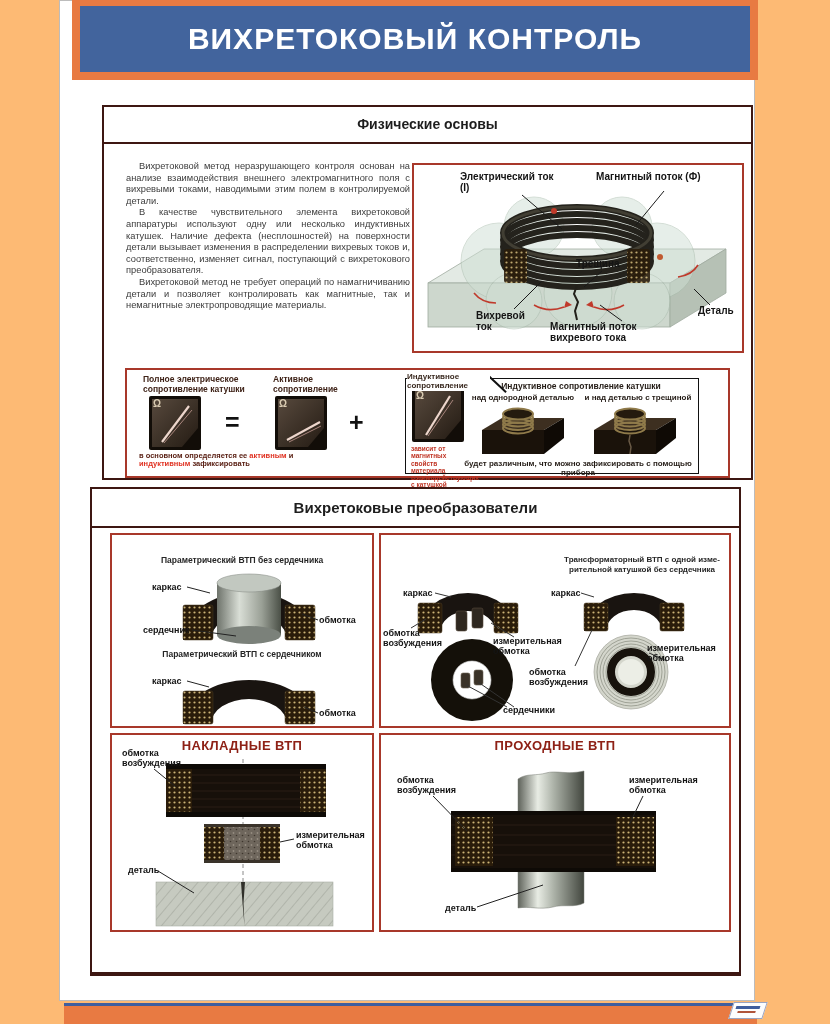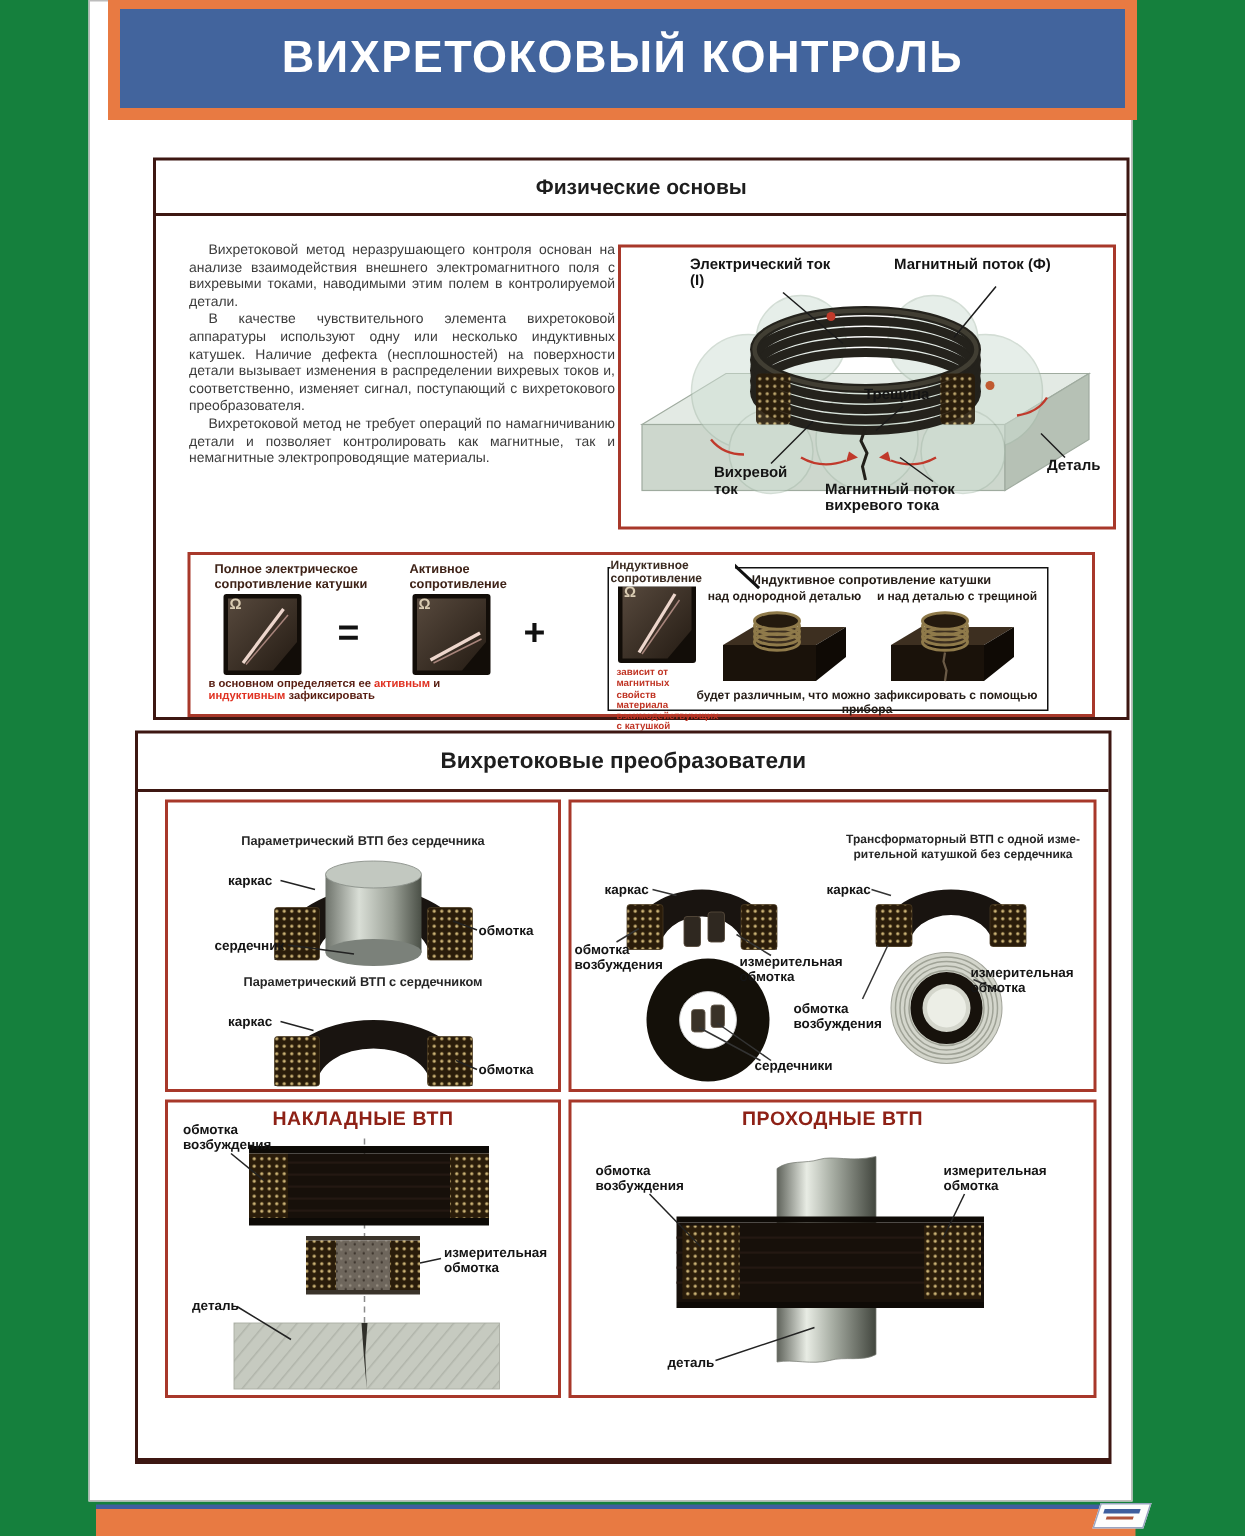--- a/index.html
+++ b/index.html
@@ -1,16 +1,16 @@
 <!DOCTYPE html>
 <html><head>
 <meta charset="utf-8">
 <style>
   html,body{margin:0;padding:0;background:#ffffff;}
-  .page{position:relative;width:830px;height:1024px;background:#15803d;overflow:hidden;
+  .page{position:relative;width:830px;height:1024px;background:#fdba74;overflow:hidden;
         font-family:"Liberation Sans", sans-serif;}
   
   .panel{position:absolute;left:59px;top:0;width:696px;height:1001px;background:#fff;
          border:1px solid #bcbcbc;box-sizing:border-box;}
   
   .header{position:absolute;left:72px;top:0;width:686px;height:80px;background:#e87a42;
           box-sizing:border-box;padding:6px 8px 8px 8px;}
   .header-inner{width:100%;height:100%;background:#42649d;display:flex;align-items:center;
           justify-content:center;}
   .header-title{color:#fff;font-size:30px;font-weight:bold;letter-spacing:1px;}

